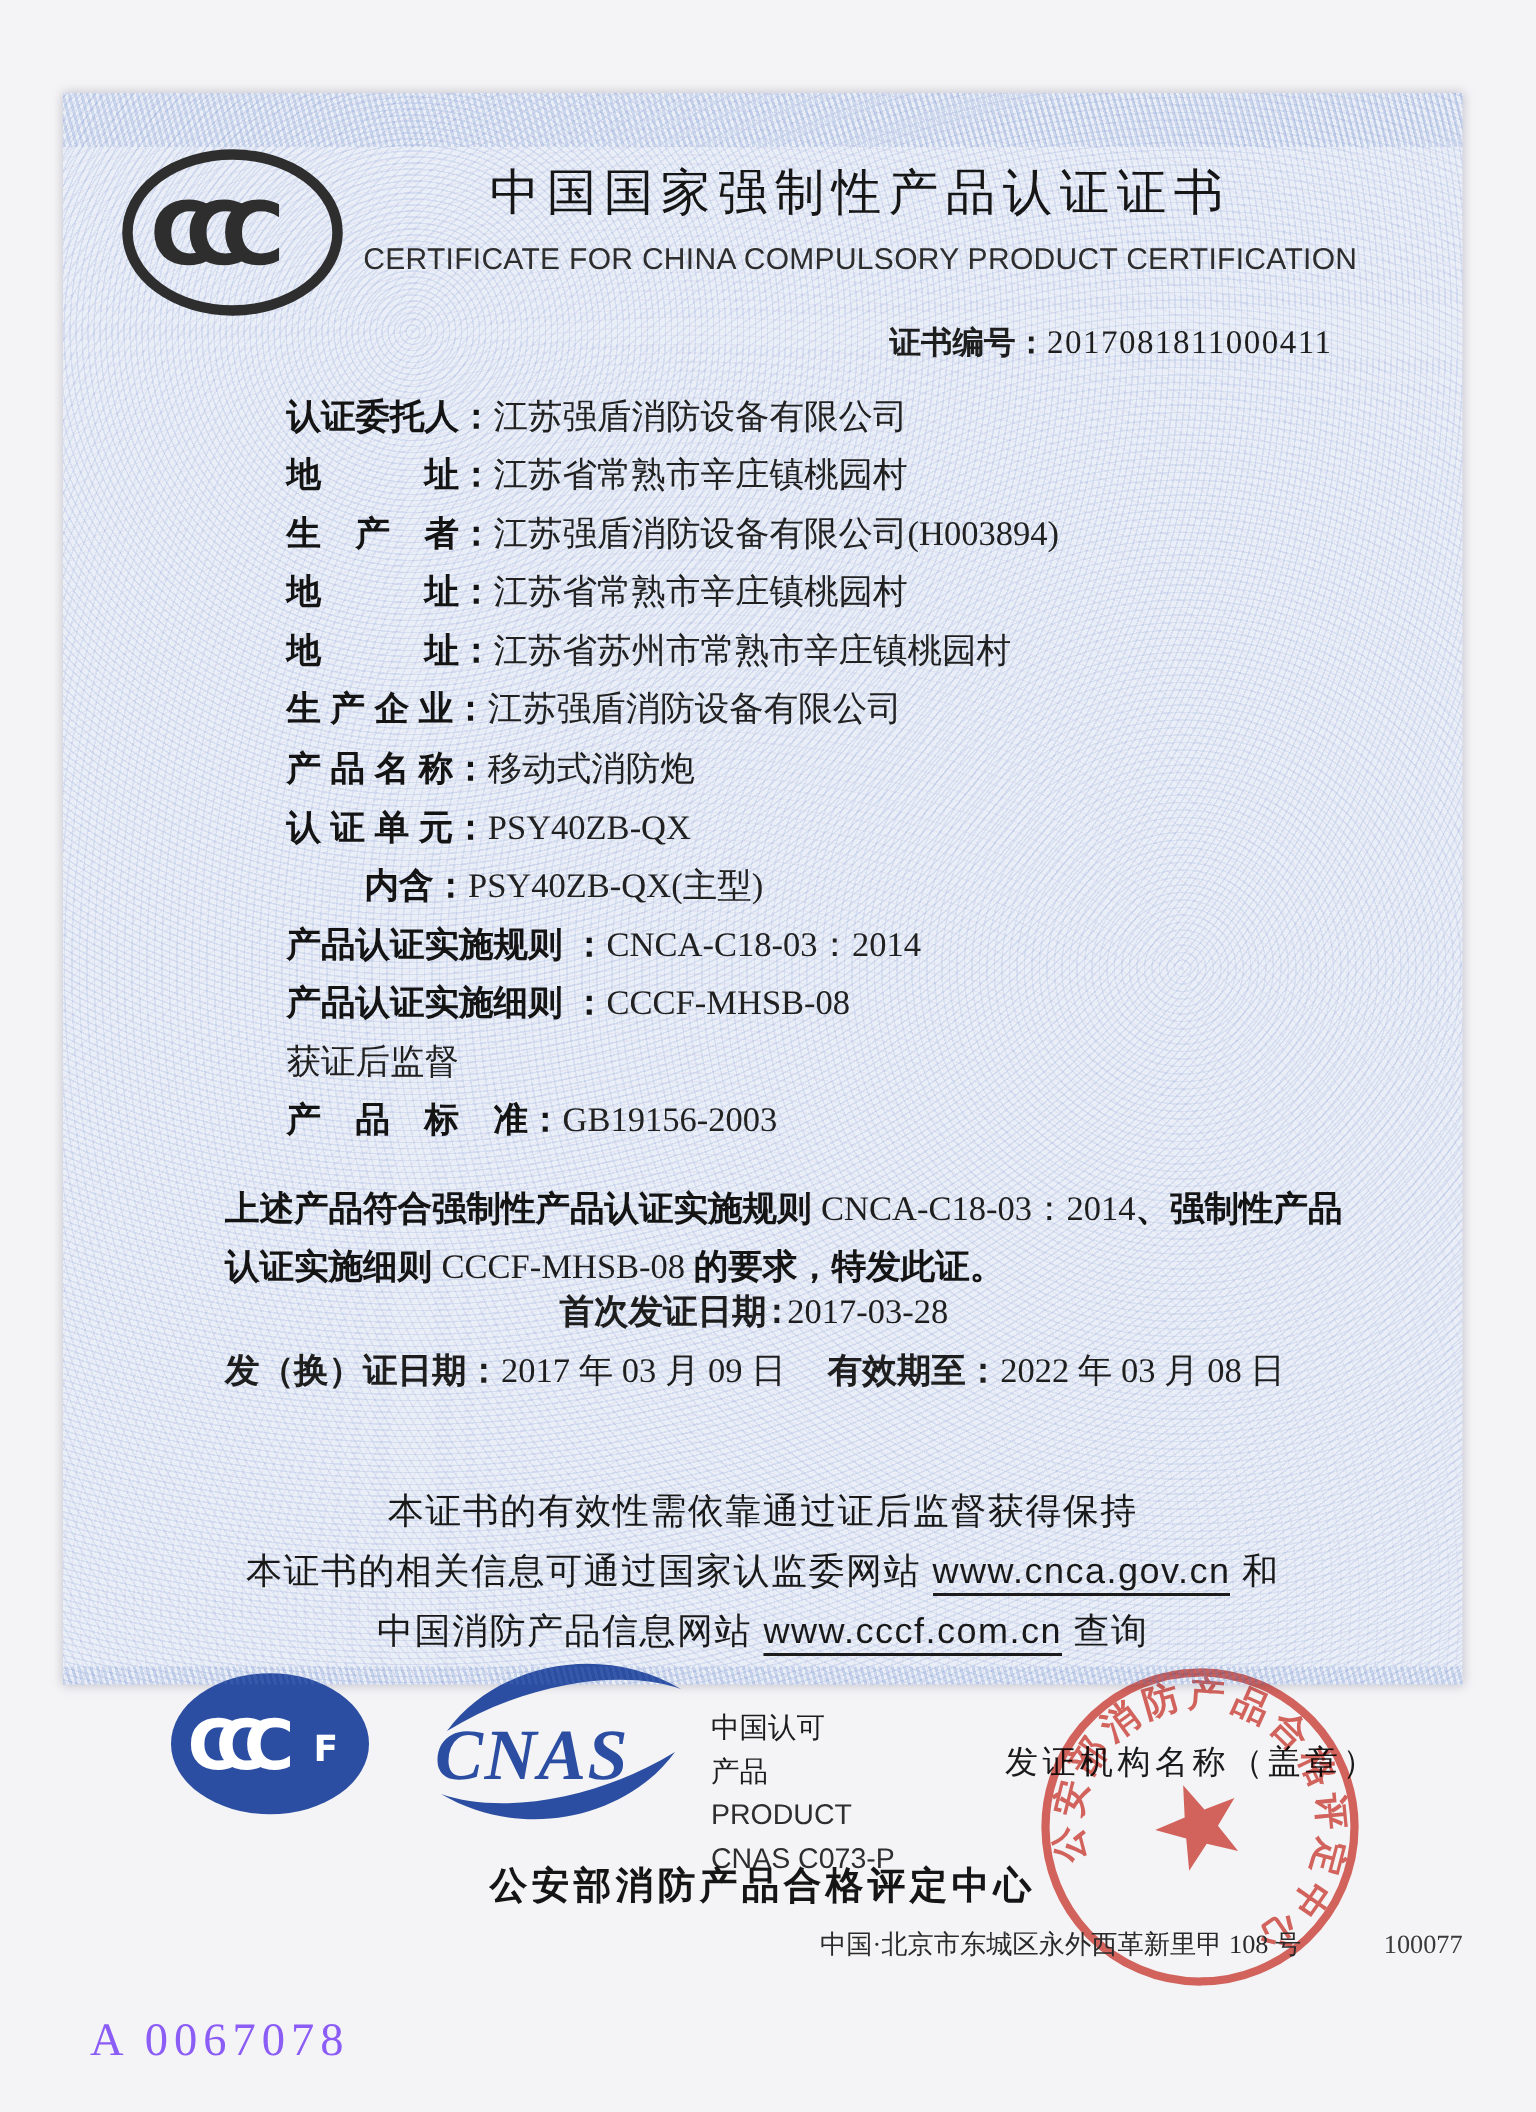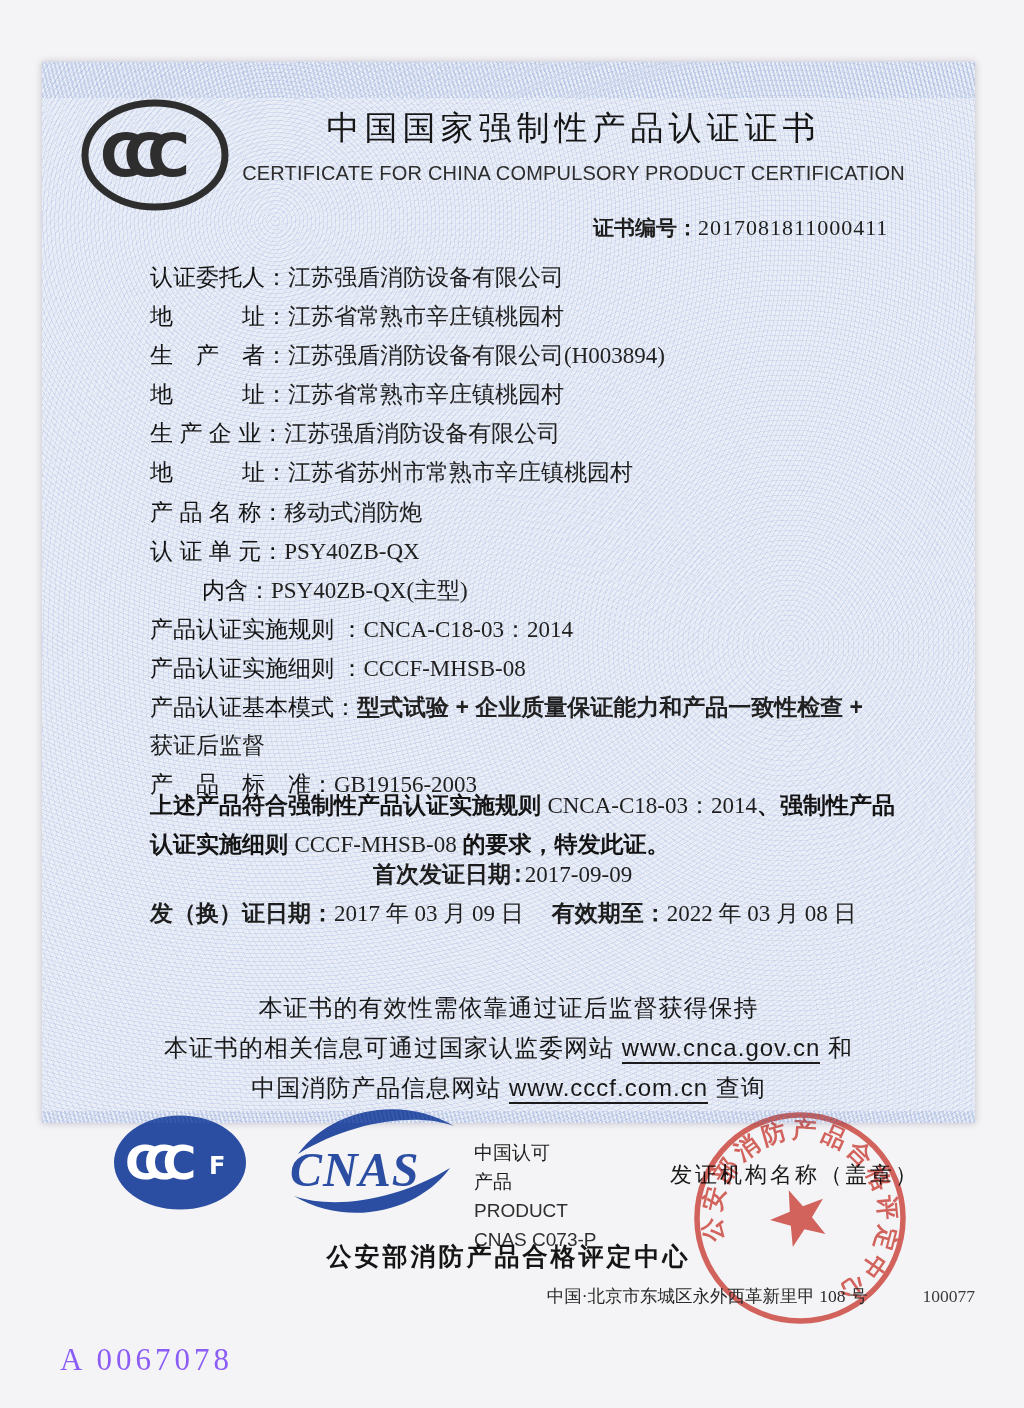--- a/index.html
+++ b/index.html
@@ -34,21 +34,21 @@
 
   .title-wrap{position:absolute;left:155px;right:25px;top:44px;text-align:center;}
   .title-cn{font-size:33px;font-weight:normal;letter-spacing:5px;color:#161616;}
   .title-en{margin-top:11px;font-size:20px;letter-spacing:.2px;color:#2d2d2d;font-weight:500;}
 
   .cert-no{position:absolute;left:551px;top:152px;font-size:21px;white-space:nowrap;}
   .cert-no .num{font-family:"Liberation Serif",serif;font-size:22px;letter-spacing:1px;}
 
   .fields{position:absolute;left:108px;top:196px;width:800px;}
   .frow{line-height:38.1px;font-size:23px;white-space:nowrap;}
-  .frow .lbl{font-weight:normal;color:#141414;}
+  .frow .lbl{font-weight:bold;color:#141414;margin-left:41px;}
   .frow .val{font-family:"Liberation Serif",serif;color:#212121;}
   .frow.indent{padding-left:52px;}
   .frow .val.strong-cn{font-family:"Liberation Sans",sans-serif;font-weight:600;}
 
   .statement{position:absolute;left:108px;top:724px;width:790px;line-height:38.4px;font-size:23px;}
   .statement .cn{font-weight:bold;color:#141414;}
   .statement .code{font-family:"Liberation Serif",serif;}
 
   .first-issue{position:absolute;left:331px;top:793px;font-size:23px;line-height:38px;white-space:nowrap;}
   .issue-line{position:absolute;left:108px;top:832px;font-size:23px;line-height:38px;white-space:nowrap;}
@@ -91,39 +91,38 @@
 
   <div class="cert-no">
     <span class="hei">证书编号：</span><span class="num">2017081811000411</span>
   </div>
 
   <div class="fields">
     <div class="frow"><span class="lbl">认证委托人：</span><span class="val">江苏强盾消防设备有限公司</span></div>
     <div class="frow"><span class="lbl">地　　　址：</span><span class="val">江苏省常熟市辛庄镇桃园村</span></div>
     <div class="frow"><span class="lbl">生　产　者：</span><span class="val">江苏强盾消防设备有限公司(H003894)</span></div>
     <div class="frow"><span class="lbl">地　　　址：</span><span class="val">江苏省常熟市辛庄镇桃园村</span></div>
+    <div class="frow"><span class="lbl">地　　　址：</span><span class="val">江苏省苏州市常熟市辛庄镇桃园村</span></div>
     <div class="frow"><span class="lbl">生 产 企 业：</span><span class="val">江苏强盾消防设备有限公司</span></div>
-    <div class="frow"><span class="lbl">地　　　址：</span><span class="val">江苏省苏州市常熟市辛庄镇桃园村</span></div>
     <div class="frow"><span class="lbl">产 品 名 称：</span><span class="val">移动式消防炮</span></div>
     <div class="frow"><span class="lbl">认 证 单 元：</span><span class="val">PSY40ZB-QX</span></div>
     <div class="frow indent"><span class="lbl">内含：</span><span class="val">PSY40ZB-QX(主型)</span></div>
     <div class="frow"><span class="lbl">产品认证实施规则 ：</span><span class="val">CNCA-C18-03：2014</span></div>
     <div class="frow"><span class="lbl">产品认证实施细则 ：</span><span class="val">CCCF-MHSB-08</span></div>
-    <div class="frow"><span class="lbl">产品认证基本模式：</span><span class="val strong-cn">型式试验 + 企业质量保证能力和产品一致性检查 +</span></div>
     <div class="frow"><span class="lbl"></span><span class="val">获证后监督</span></div>
     <div class="frow"><span class="lbl">产　品　标　准：</span><span class="val">GB19156-2003</span></div>
   </div>
 
   <div class="statement">
     <div><span class="cn">上述产品符合强制性产品认证实施规则 </span><span class="code">CNCA-C18-03：2014</span><span class="cn">、强制性产品</span></div>
     <div><span class="cn">认证实施细则 </span><span class="code">CCCF-MHSB-08 </span><span class="cn">的要求，特发此证。</span></div>
   </div>
 
   <div class="first-issue">
-    <span class="hei">首次发证日期:</span><span class="song">2017-09-09</span>
+    <span class="hei">首次发证日期:</span><span class="song">2017-03-28</span>
   </div>
   <div class="issue-line">
     <span class="hei">发（换）证日期：</span><span class="song">2017 年 03 月 09 日</span><span class="gap28"></span><span class="hei">有效期至：</span><span class="song">2022 年 03 月 08 日</span>
   </div>
 
   <div class="notes">
     <div>本证书的有效性需依靠通过证后监督获得保持</div>
     <div><span>本证书的相关信息可通过国家认监委网站 </span><span class="u">www.cnca.gov.cn</span><span> 和</span></div>
     <div><span>中国消防产品信息网站 </span><span class="u">www.cccf.com.cn</span><span> 查询</span></div>
   </div>

